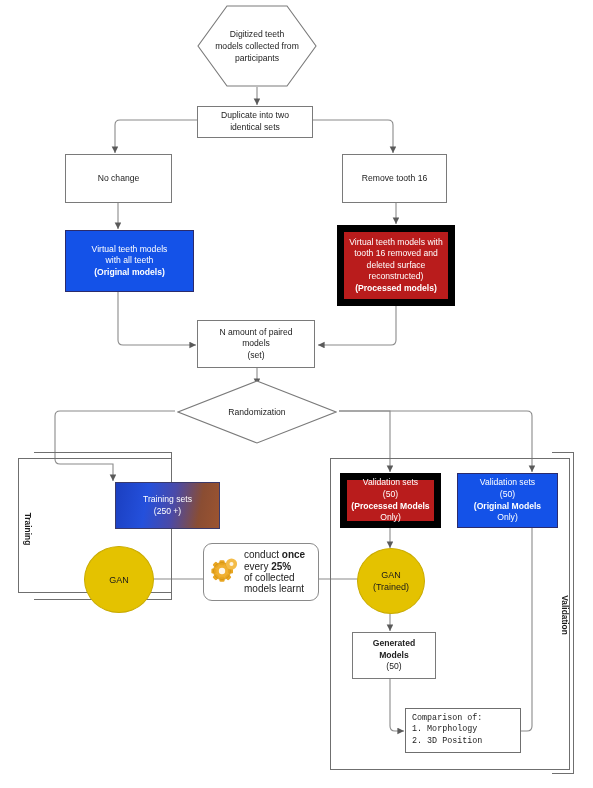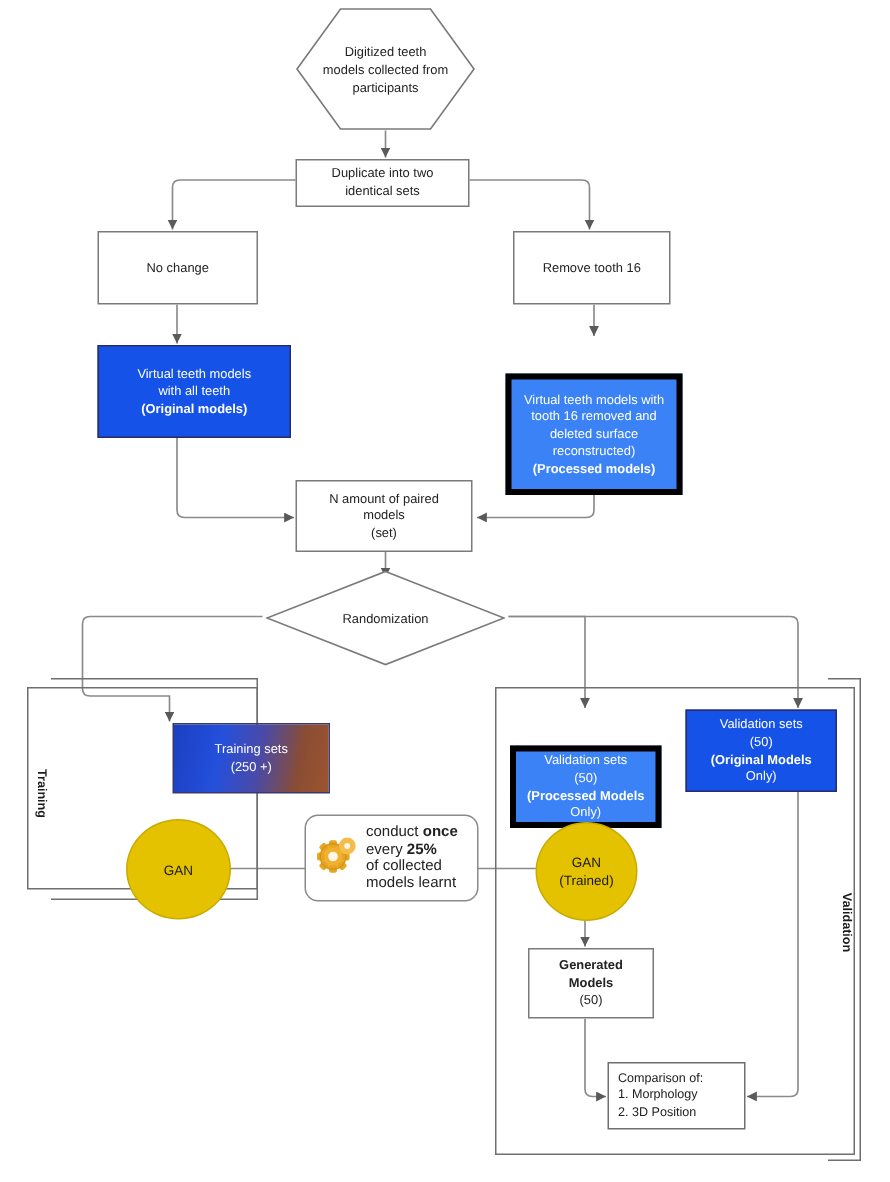--- a/index.html
+++ b/index.html
@@ -26,21 +26,21 @@
     font-size:8.6px;
     line-height:11.6px;
     color:#222222;
   }
   .node .ln{display:block;white-space:nowrap;}
   .box{
     border:1px solid #7a7a7a;
     background:#ffffff;
   }
   .fill-blue{background:#1452E8;border:1px solid #2b2b6b;color:#ffffff;}
-  .fill-brown{background:#3b82f6;border:4px solid #000000;color:#ffffff;margin-top:24px;}
+  .fill-brown{background:#b91c1c;border:7px solid #000000;color:#ffffff;}
   .fill-grad{
     background:linear-gradient(100deg,#1B3FC0 0%,#2450DC 30%,#4a4aa8 55%,#8a4d33 80%,#9C5430 100%);
     border:1px solid #3a3a6a;color:#ffffff;margin-left:47px;
   }
   .b{font-weight:bold;}
   
   .hex{
     position:absolute;
     width:120px;height:82px;
   }
@@ -276,19 +276,19 @@
     <span class="ln">GAN</span>
     <span class="ln">(Trained)</span>
   </div>
 
   <div class="node box" style="left:352px;top:632px;width:84px;height:47px;">
     <span class="ln b">Generated</span>
     <span class="ln b">Models</span>
     <span class="ln">(50)</span>
   </div>
 
-  <div class="cmp" style="left:405px;top:708px;width:92px;height:45px;">
+  <div class="cmp" style="left:405px;top:708px;width:116px;height:45px;font-family:Liberation Mono, monospace;">
     <span class="ln">Comparison of:</span>
     <span class="ln">1. Morphology</span>
     <span class="ln">2. 3D Position</span>
   </div>
 
 </div>
 
 </body></html>

